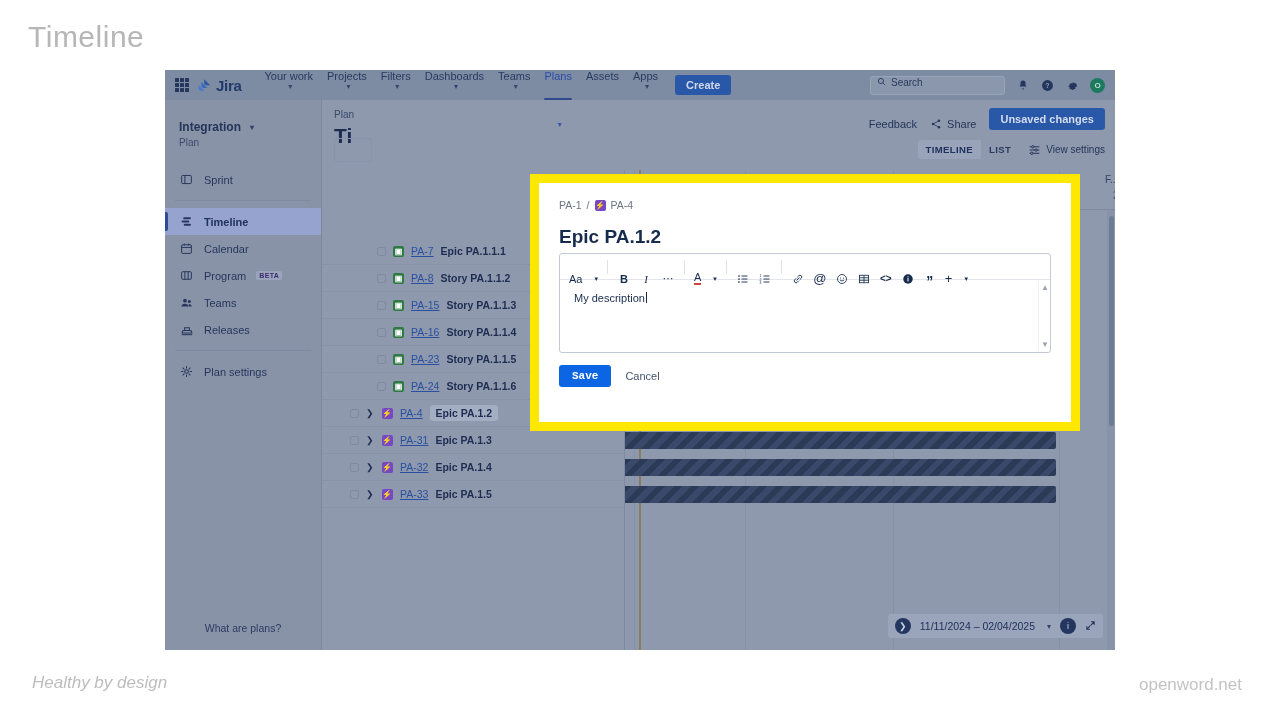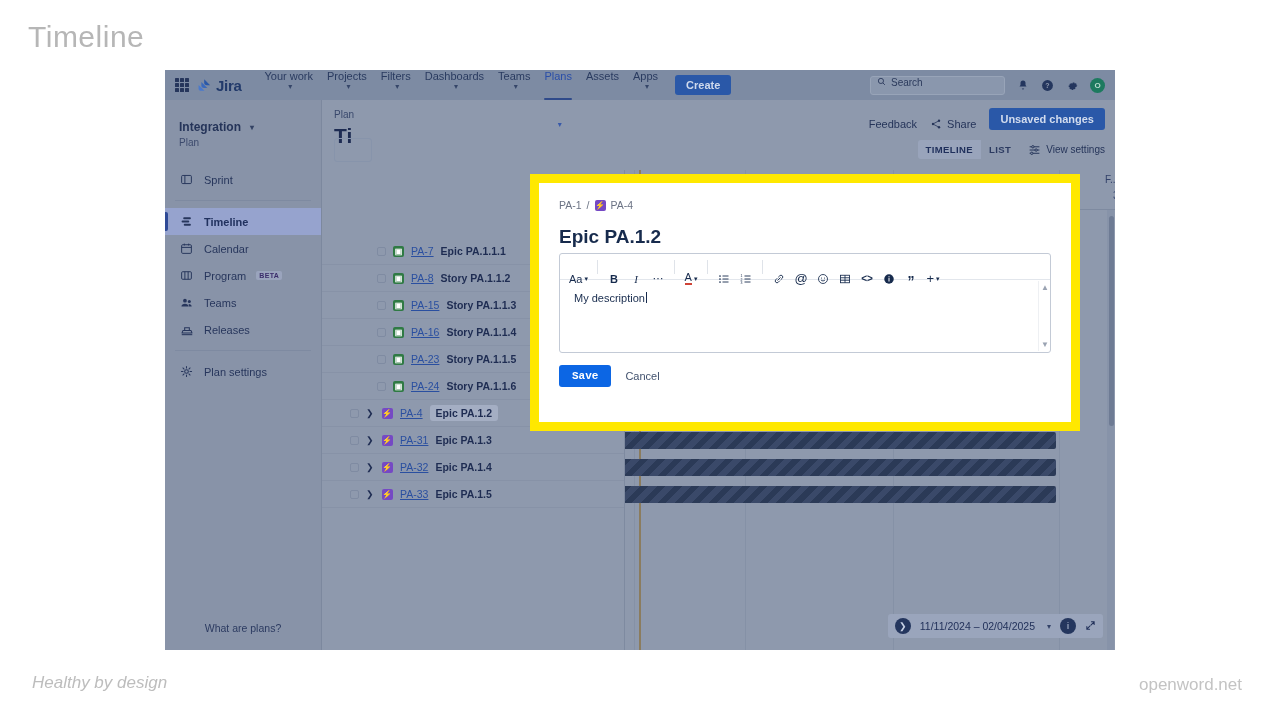--- a/index.html
+++ b/index.html
@@ -217,21 +217,21 @@
   .editor {
     margin-top:5px; border:1px solid #c3cad6; border-radius:3px; height:100px;
     position:relative; background:#fff;
   }
   .ed-toolbar {
     height:26px; border-bottom:1px solid #e2e6ec; display:flex; align-items:center;
     padding:0 6px; gap:2px; color:#172b4d;
   }
   .tb-btn {
     height:20px; min-width:20px; padding:0 3px; display:flex; align-items:center;
-    justify-content:center; font-size:11px; color:#172b4d; gap:2px;margin-top:24px;
+    justify-content:center; font-size:11px; color:#172b4d; gap:12px;margin-top:24px;
   }
   .tb-sep { width:1px; height:14px; background:#dfe3e9; margin:0 4px; }
   .tb-caret { font-size:7px; }
   .ed-body { padding:12px 14px; font-size:11px; color:#172b4d; }
   .caretbar { display:inline-block; width:1px; height:11px; background:#172b4d;
     vertical-align:-1px; margin-left:1px; }
   .ed-scroll { position:absolute; right:1px; top:27px; bottom:1px; width:11px;
     background:#fff; border-left:1px solid #eef0f3; }
   .ed-scroll span { position:absolute; left:2px; font-size:8px; color:#9aa3b2; }
   .m-actions { margin-top:12px; display:flex; align-items:center; gap:14px; }

